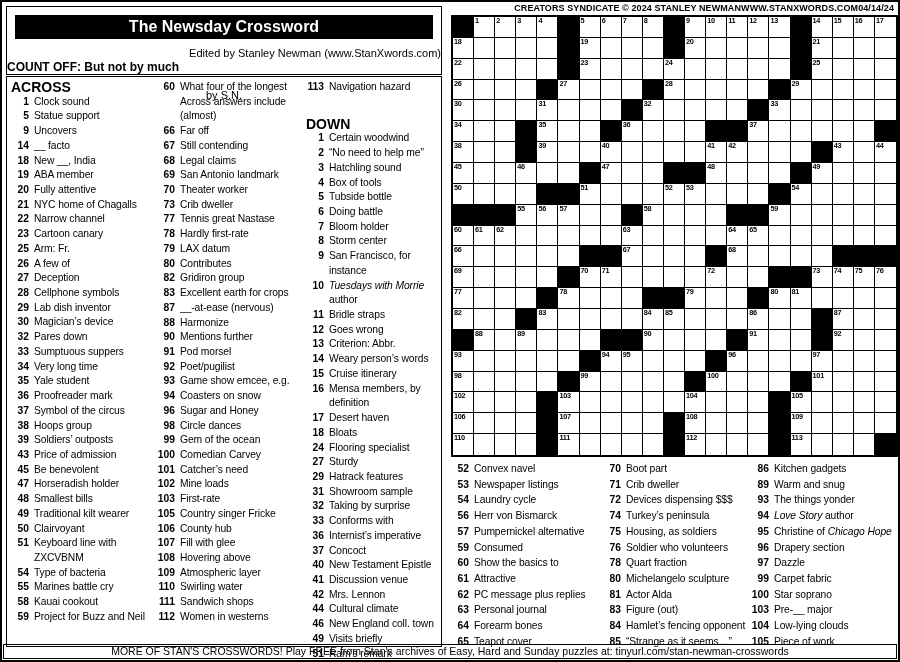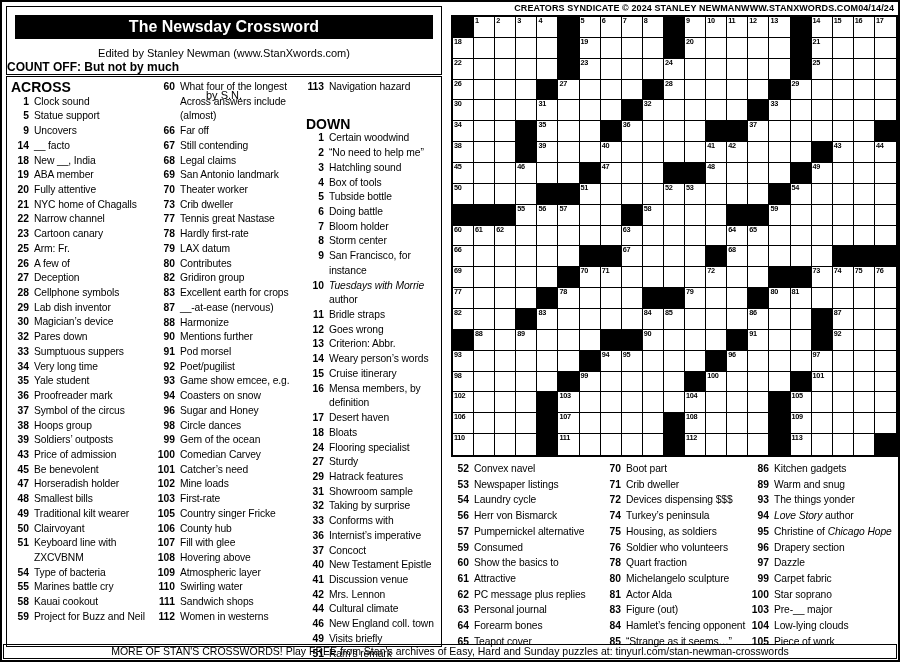--- a/index.html
+++ b/index.html
@@ -1,21 +1,21 @@
 <!DOCTYPE html>
 <html><head>
 <meta charset="utf-8">
 <style>
   html,body{margin:0;padding:0;background:#fff}
   .page{position:relative;width:900px;height:662px;box-sizing:border-box;border:2px solid #000;
         background:#fff;overflow:hidden;font-family:"Liberation Sans",sans-serif;color:#000}
   
   .tbox{position:absolute;left:4px;top:4px;width:436px;height:69px;border:1px solid #000;box-sizing:border-box}
   .tbar{margin:8px;background:#000;color:#fff;font-size:16px;font-weight:bold;text-align:center;padding:3px 0 3px}
-  .tsub{font-size:11px;text-align:center;margin-top:0}
+  .tsub{font-size:11px;text-align:right;margin-top:0}
   .tth{font-size:12px;font-weight:bold;margin-top:1px}
   .tby{font-size:11px;text-align:center;margin-top:15px}
   
   .lpanel{position:absolute;left:4px;top:74px;width:436px;height:571px;border:1px solid #000;box-sizing:border-box}
   .ccol{position:absolute;top:3px}
   #col1{left:4px;width:142px}
   #col2{left:150px;width:144px}
   #col3{left:299px;width:134px}
   .chead{font-size:14px;font-weight:bold;line-height:14.7px}
   .gap{margin-top:22px}

